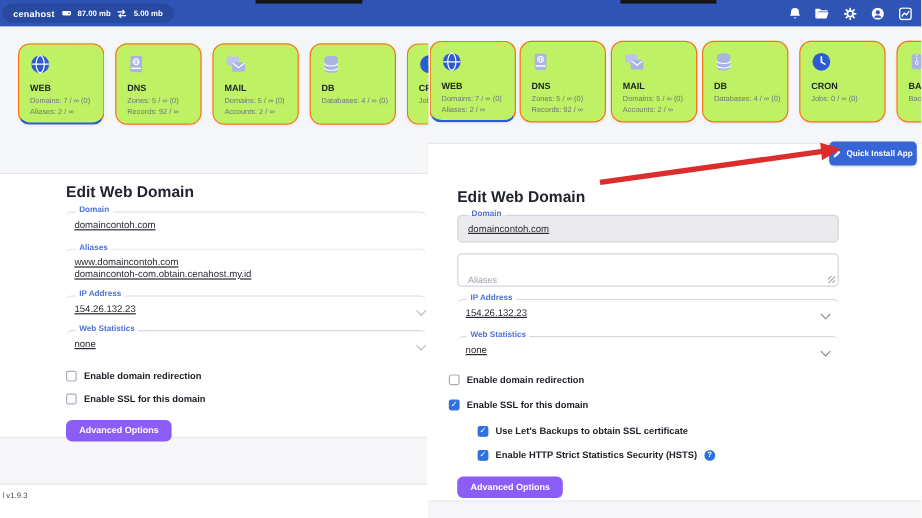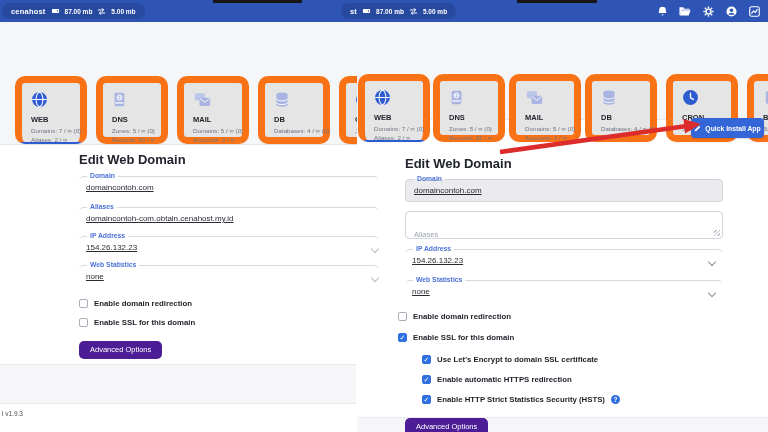--- a/index.html
+++ b/index.html
@@ -12,36 +12,36 @@
   .pill .brand{font-size:7.5px;font-weight:700;letter-spacing:.2px;}
   .pill .stat{font-size:6.5px;font-weight:600;}
   .pill svg{display:block;}
   .tb-icons{position:absolute;right:8px;top:0;height:22px;display:flex;align-items:center;gap:11px;}
   .tb-icons .tbi{width:12px;height:12px;display:flex;align-items:center;justify-content:center;cursor:pointer;}
   .dark-strip{position:absolute;top:0;height:3px;background:#161616;z-index:6;}
   
   .strip{position:absolute;background:#f5f6f8;border-bottom:1px solid #e7e8ee;}
   .strip-left{left:0;top:22px;width:357px;height:122px;}
   .strip-right{left:357px;top:22px;width:411px;height:97px;}
-  .card{position:absolute;width:72px;height:68px;background:#e5e5e5;border:7px solid #f97316;
+  .card{position:absolute;width:72px;height:68px;background:#bef264;border:1px solid #f97316;
         border-radius:10px;box-shadow:0 1px 2px rgba(30,40,90,.05);padding:8px 0 0 9px;
-        box-sizing:border-box;cursor:pointer;z-index:7;margin-top:40px;}
+        box-sizing:border-box;cursor:pointer;z-index:7;}
   .card.active{border-bottom:2.5px solid #2d5bd0;}
   .card.sliver{width:18px;overflow:hidden;border-right:none;border-radius:10px 0 0 10px;}
   .cicon{display:block;height:19px;}
   .ctitle{font-size:7.5px;font-weight:700;color:#21242c;margin-top:5px;white-space:nowrap;}
   .cline{font-size:6.2px;color:#6f7480;margin-top:2.5px;white-space:nowrap;}
   
   .quick-btn{position:absolute;left:691px;top:118px;width:73px;height:20px;background:#3566d8;
              border-radius:4px;color:#fff;font-size:6.8px;font-weight:700;display:flex;
              align-items:center;justify-content:center;gap:4px;cursor:pointer;z-index:9;
              box-shadow:0 1px 2px rgba(0,0,0,.15);}
   .arrow-svg{position:absolute;left:480px;top:114px;z-index:10;pointer-events:none;}
   
-  .form{position:absolute;z-index:8;margin-left:24px;}
+  .form{position:absolute;z-index:8;}
   .form-left{left:55px;top:152px;width:300px;}
   .form-right{left:374px;top:156px;width:332px;}
   .fh{font-size:13px;font-weight:700;color:#21242c;margin:0 0 2px 0;}
   .form-right .fh,.form-right .vfield,.form-right .box-field,.form-right .ta,.form-right .btn-blue{margin-left:7px;}
   .vfield{position:relative;border-top:1px solid #d6d9e0;border-radius:5px 5px 0 0;margin-top:11px;
           padding:6px 0 3px 7px;}
   .vlabel{position:absolute;top:-5px;left:8px;background:#fff;padding:0 3px;color:#4d72d6;
           font-size:6.8px;font-weight:600;white-space:nowrap;}
   .vvalue{font-size:8px;color:#2a2c33;line-height:10px;text-decoration:underline;}
   .chev{position:absolute;right:8px;top:9px;width:5px;height:5px;border-right:1.4px solid #8a8f9c;
@@ -55,22 +55,22 @@
   .ta .ph{font-size:7.5px;color:#9aa0aa;}
   .ta .grip{position:absolute;right:2px;bottom:2px;width:6px;height:6px;
       background:repeating-linear-gradient(135deg,transparent 0 1.4px,#b9bcc4 1.4px 2.4px);}
   .cbrow{display:flex;align-items:center;gap:6px;cursor:pointer;}
   .cb{width:9px;height:9px;border:1px solid #a9aeb9;border-radius:2px;background:#fff;
       box-sizing:border-box;display:flex;align-items:center;justify-content:center;flex:0 0 auto;}
   .cb.checked{background:#2f6fe0;border-color:#2f6fe0;color:#fff;font-size:7px;line-height:1;}
   .cblabel{font-size:7.8px;font-weight:600;color:#1d1f27;}
   .help{width:9px;height:9px;border-radius:50%;background:#2f6fe0;color:#fff;font-size:6.5px;
         font-weight:700;display:flex;align-items:center;justify-content:center;flex:0 0 auto;}
-  .btn-blue{display:inline-flex;align-items:center;background:#4c1d95;color:#fff;font-size:7.5px;
-            font-weight:400;padding:4.5px 11px;border-radius:5px;cursor:pointer;text-align:right;}
+  .btn-blue{display:inline-flex;align-items:center;background:#8b5cf6;color:#fff;font-size:7.5px;
+            font-weight:700;padding:4.5px 11px;border-radius:5px;cursor:pointer;text-align:right;}
   
   .band-left{position:absolute;left:0;top:364px;width:356px;height:38px;background:#f6f6f8;
              border-top:1px solid #e9e9ee;border-bottom:1px solid #e9e9ee;z-index:4;}
   .band-right{position:absolute;left:357px;top:417px;width:411px;height:15px;background:#f6f6f8;
               border-top:1px solid #e9e9ee;z-index:4;}
   .version{position:absolute;left:2px;top:410px;font-size:6.5px;color:#4a4d55;z-index:4;}
 </style>
 </head>
 <body>
 
@@ -85,35 +85,20 @@
         </svg>
       <span class="stat">87.00 mb</span>
       <svg width="9" height="9" viewBox="0 0 10 10">
           <g stroke="#fff" stroke-width="1.1" fill="none">
             <path d="M1 3.3h6M5.6 1.4l1.9 1.9-1.9 1.9"></path>
             <path d="M9 6.7H3M4.4 4.8L2.5 6.7l1.9 1.9"></path>
           </g>
         </svg>
       <span class="stat">5.00 mb</span>
     </div>
-    <div class="pill" style="left:341px">
-      <span class="brand">st</span>
-      <svg width="9" height="8" viewBox="0 0 10 10">
-          <rect x="0.5" y="2.6" width="9" height="4.8" rx="1.2" fill="#fff"></rect>
-          <circle cx="7.6" cy="5" r="0.8" fill="#27499f"></circle>
-        </svg>
-      <span class="stat">87.00 mb</span>
-      <svg width="9" height="9" viewBox="0 0 10 10">
-          <g stroke="#fff" stroke-width="1.1" fill="none">
-            <path d="M1 3.3h6M5.6 1.4l1.9 1.9-1.9 1.9"></path>
-            <path d="M9 6.7H3M4.4 4.8L2.5 6.7l1.9 1.9"></path>
-          </g>
-        </svg>
-      <span class="stat">5.00 mb</span>
-    </div>
     <div class="tb-icons">
       <span class="tbi">
         <svg width="11" height="11" viewBox="0 0 12 12">
             <path d="M6 .8a3.6 3.6 0 0 0-3.6 3.6c0 2.6-1 3.3-1 3.3h9.2s-1-.7-1-3.3A3.6 3.6 0 0 0 6 .8z" fill="#fff"></path>
             <path d="M4.7 9.3a1.35 1.35 0 0 0 2.6 0z" fill="#fff"></path>
           </svg>
       </span>
       <span class="tbi">
         <svg width="13" height="11" viewBox="0 0 13 11">
             <path d="M.5 1h4.2l1 1.4h5.9v1.1H3.2L1.1 9.6.5 9.2z" fill="#fff"></path>
@@ -279,20 +264,21 @@
   </svg>
 
   <div class="form form-left">
     <h1 class="fh">Edit Web Domain</h1>
     <div class="vfield" style="margin-top:9px">
       <span class="vlabel">Domain</span>
       <div class="vvalue">domaincontoh.com</div>
     </div>
     <div class="vfield">
       <span class="vlabel">Aliases</span>
+      <div class="vvalue">www.domaincontoh.com</div>
       <div class="vvalue">domaincontoh-com.obtain.cenahost.my.id</div>
     </div>
     <div class="vfield" style="margin-top:9px">
       <span class="vlabel">IP Address</span>
       <div class="vvalue">154.26.132.23</div>
       <span class="chev cut"></span>
     </div>
     <div class="vfield" style="margin-top:9px">
       <span class="vlabel">Web Statistics</span>
       <div class="vvalue">none</div>
@@ -334,25 +320,21 @@
     <label class="cbrow" style="margin-top:12px">
       <span class="cb"></span>
       <span class="cblabel">Enable domain redirection</span>
     </label>
     <label class="cbrow" style="margin-top:12px">
       <span class="cb checked">✓</span>
       <span class="cblabel">Enable SSL for this domain</span>
     </label>
     <label class="cbrow" style="margin-top:13px;margin-left:24px">
       <span class="cb checked">✓</span>
-      <span class="cblabel">Use Let's Encrypt to domain SSL certificate</span>
-    </label>
-    <label class="cbrow" style="margin-top:11px;margin-left:24px">
-      <span class="cb checked">✓</span>
-      <span class="cblabel">Enable automatic HTTPS redirection</span>
+      <span class="cblabel">Use Let's Backups to obtain SSL certificate</span>
     </label>
     <label class="cbrow" style="margin-top:11px;margin-left:24px">
       <span class="cb checked">✓</span>
       <span class="cblabel">Enable HTTP Strict Statistics Security (HSTS)</span>
       <span class="help">?</span>
     </label>
     <div style="margin-top:11px">
       <span class="btn-blue">Advanced Options</span>
     </div>
   </div>

